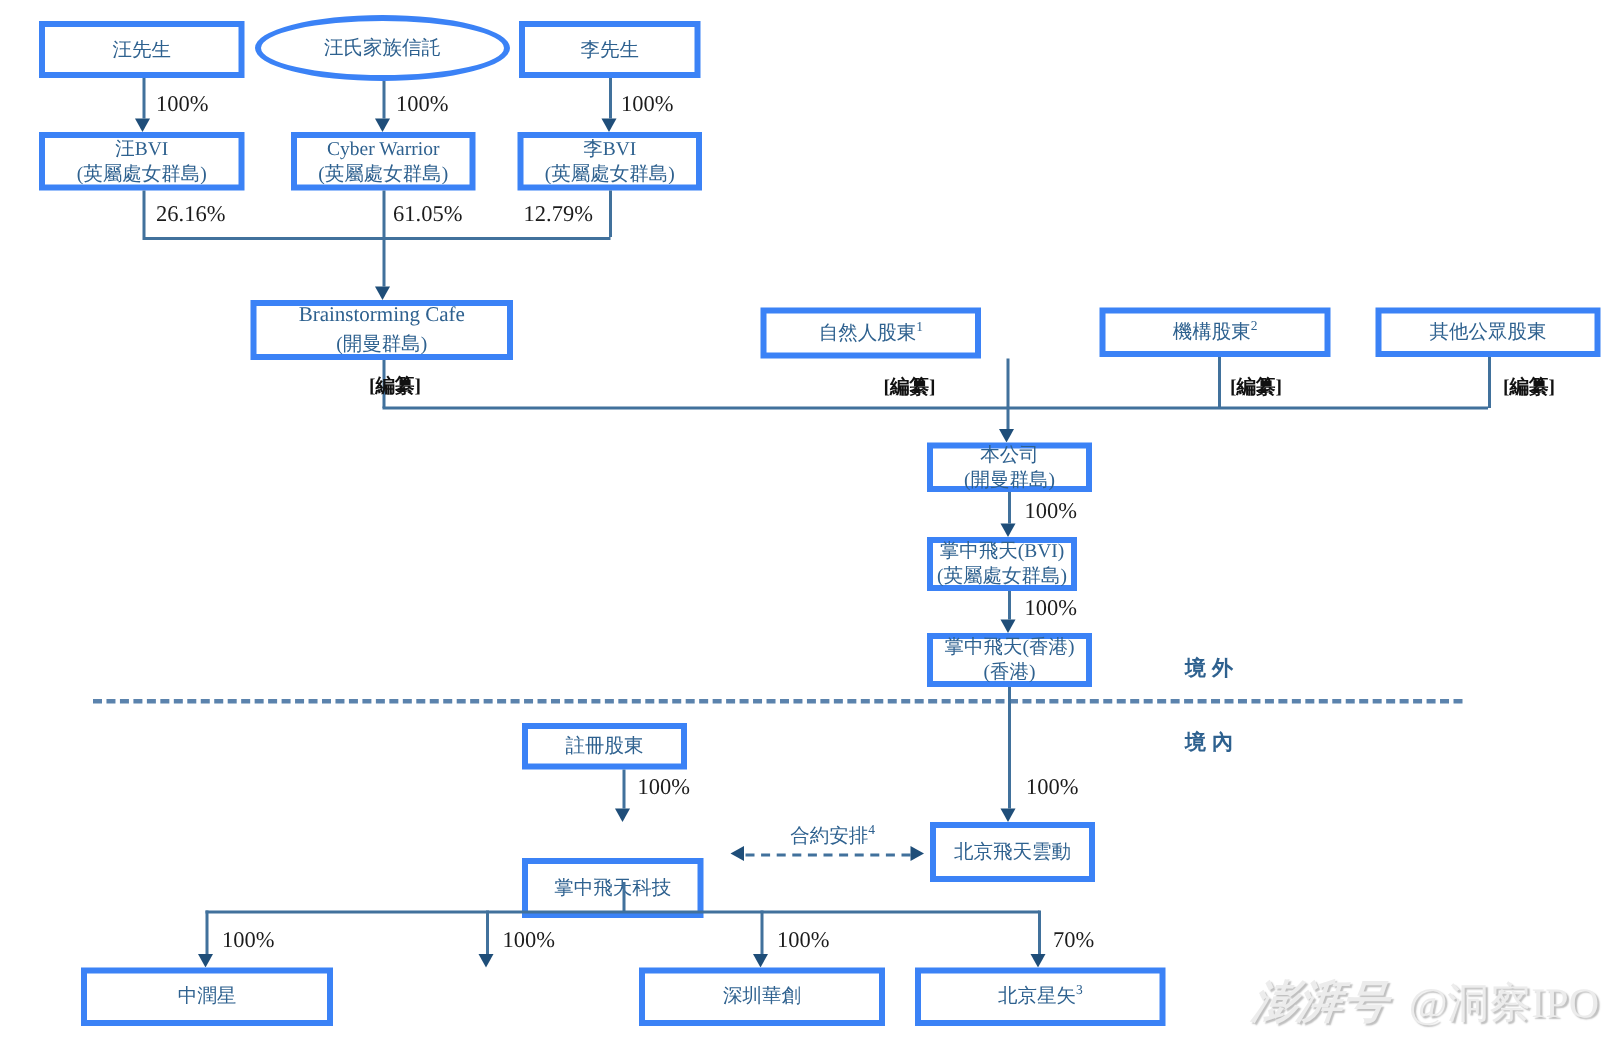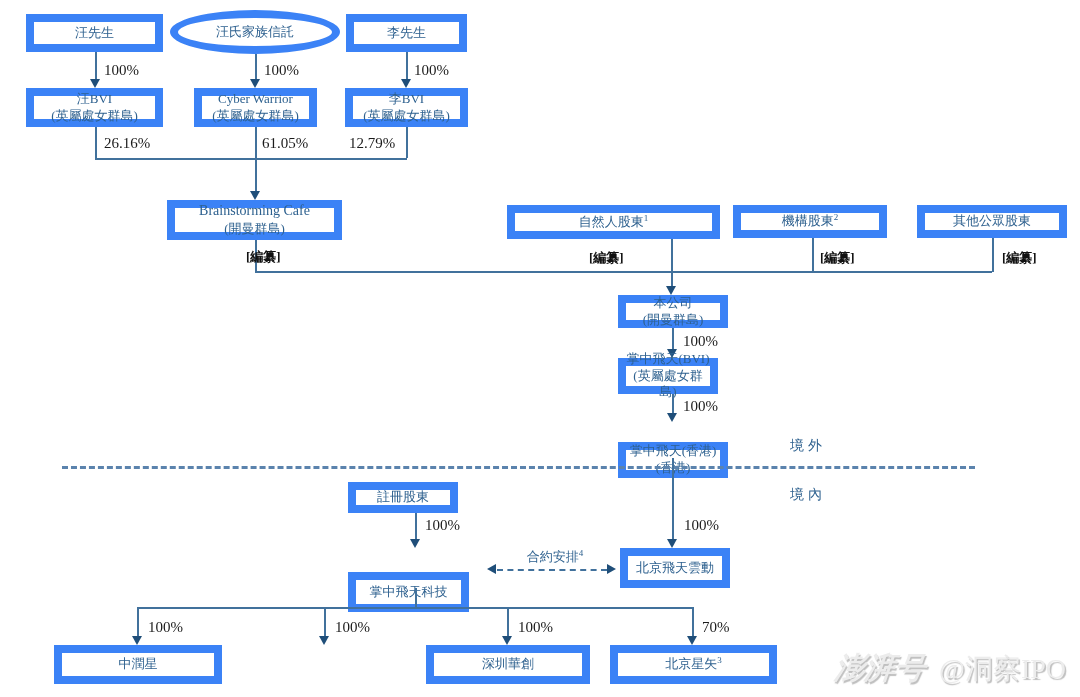--- a/index.html
+++ b/index.html
@@ -1,33 +1,33 @@
 <!DOCTYPE html>
 <html><head>
 <meta charset="utf-8">
 <style>
   html,body{margin:0;padding:0;background:#ffffff;}
   #stage{
     position:relative;width:1080px;height:697px;background:#ffffff;overflow:hidden;
     font-family:"Liberation Serif","DejaVu Serif",serif;
   }
   .box{
-    position:absolute;box-sizing:border-box;border:8px solid #3b82f6;background:#ffffff;
+    position:absolute;box-sizing:border-box;border:4px solid #3b82f6;background:#ffffff;
     color:#2e618f;display:flex;flex-direction:column;align-items:center;justify-content:center;
     font-size:13px;line-height:1.3;text-align:center;
   }
   .ellipse{border-radius:50%;}
   .vline{position:absolute;width:1.5px;background:#41719c;}
   .hline{position:absolute;height:1.5px;background:#41719c;}
   .arrd{position:absolute;width:0;height:0;border-left:5.5px solid transparent;border-right:5.5px solid transparent;border-top:9px solid #1f4e79;}
   .arrl{position:absolute;width:0;height:0;border-top:5.5px solid transparent;border-bottom:5.5px solid transparent;border-right:9px solid #1f4e79;}
   .arrr{position:absolute;width:0;height:0;border-top:5.5px solid transparent;border-bottom:5.5px solid transparent;border-left:9px solid #1f4e79;}
   .pct{position:absolute;font-size:15px;color:#1b1b1b;white-space:nowrap;}
   .rd{position:absolute;font-size:13px;font-weight:bold;color:#111111;white-space:nowrap;}
-  .region{position:absolute;font-size:14px;color:#2e618f;letter-spacing:4px;white-space:nowrap;}
+  .region{position:absolute;font-size:14px;color:#2e618f;letter-spacing:4px;white-space:nowrap;font-weight:bold;}
   .sep{position:absolute;border-top:3px dashed #5b83ad;height:0;}
   .cdash{position:absolute;border-top:2px dashed #41719c;height:0;}
   .clabel{position:absolute;font-size:13px;color:#2e618f;text-align:center;white-space:nowrap;}
   sup{font-size:9px;line-height:0;}
   .wm{
     position:absolute;right:14px;bottom:8px;display:flex;align-items:baseline;gap:14px;
     color:#ececec;text-shadow:1.5px 1.5px 1px #bfbfbf;white-space:nowrap;
   }
   .wm .brand{font-size:30px;font-weight:bold;font-style:italic;transform:skewX(-6deg);}
   .wm .acct{font-size:28px;}
@@ -80,21 +80,21 @@
   <div class="pct" style="left:262px;top:135px">61.05%</div>
   <div class="pct" style="left:349px;top:135px">12.79%</div>
 
   <div class="vline" style="left:255px;top:158px;height:33px"></div>
   <div class="arrd" style="left:250px;top:191px"></div>
 
   <div class="box" style="left:167px;top:200px;width:175px;height:40px;font-size:14px">
     <span>Brainstorming Cafe</span>
     <span style="font-size:13px">(開曼群島)</span>
   </div>
-  <div class="box" style="left:507px;top:205px;width:213px;height:34px">
+  <div class="box" style="left:507px;top:205px;width:147px;height:34px">
     <span><span>自然人股東</span><sup>1</sup></span>
   </div>
   <div class="box" style="left:733px;top:205px;width:154px;height:33px">
     <span><span>機構股東</span><sup>2</sup></span>
   </div>
   <div class="box" style="left:917px;top:205px;width:150px;height:33px">
     <span>其他公眾股東</span>
   </div>
 
   <div class="vline" style="left:255px;top:240px;height:32px"></div>
@@ -118,21 +118,21 @@
   <div class="pct" style="left:683px;top:333px">100%</div>
 
   <div class="box" style="left:618px;top:358px;width:100px;height:36px">
     <span>掌中飛天(BVI)</span>
     <span>(英屬處女群島)</span>
   </div>
   <div class="vline" style="left:672px;top:394px;height:19px"></div>
   <div class="arrd" style="left:667px;top:413px"></div>
   <div class="pct" style="left:683px;top:398px">100%</div>
 
-  <div class="box" style="left:618px;top:442px;width:110px;height:36px">
+  <div class="box" style="left:618px;top:422px;width:110px;height:36px">
     <span>掌中飛天(香港)</span>
     <span>(香港)</span>
   </div>
 
   <div class="region" style="left:790px;top:437px">境外</div>
   <div class="sep" style="left:62px;top:466px;width:913px"></div>
   <div class="region" style="left:790px;top:486px">境內</div>
 
   <div class="vline" style="left:672px;top:458px;height:81px"></div>
   <div class="arrd" style="left:667px;top:539px"></div>

